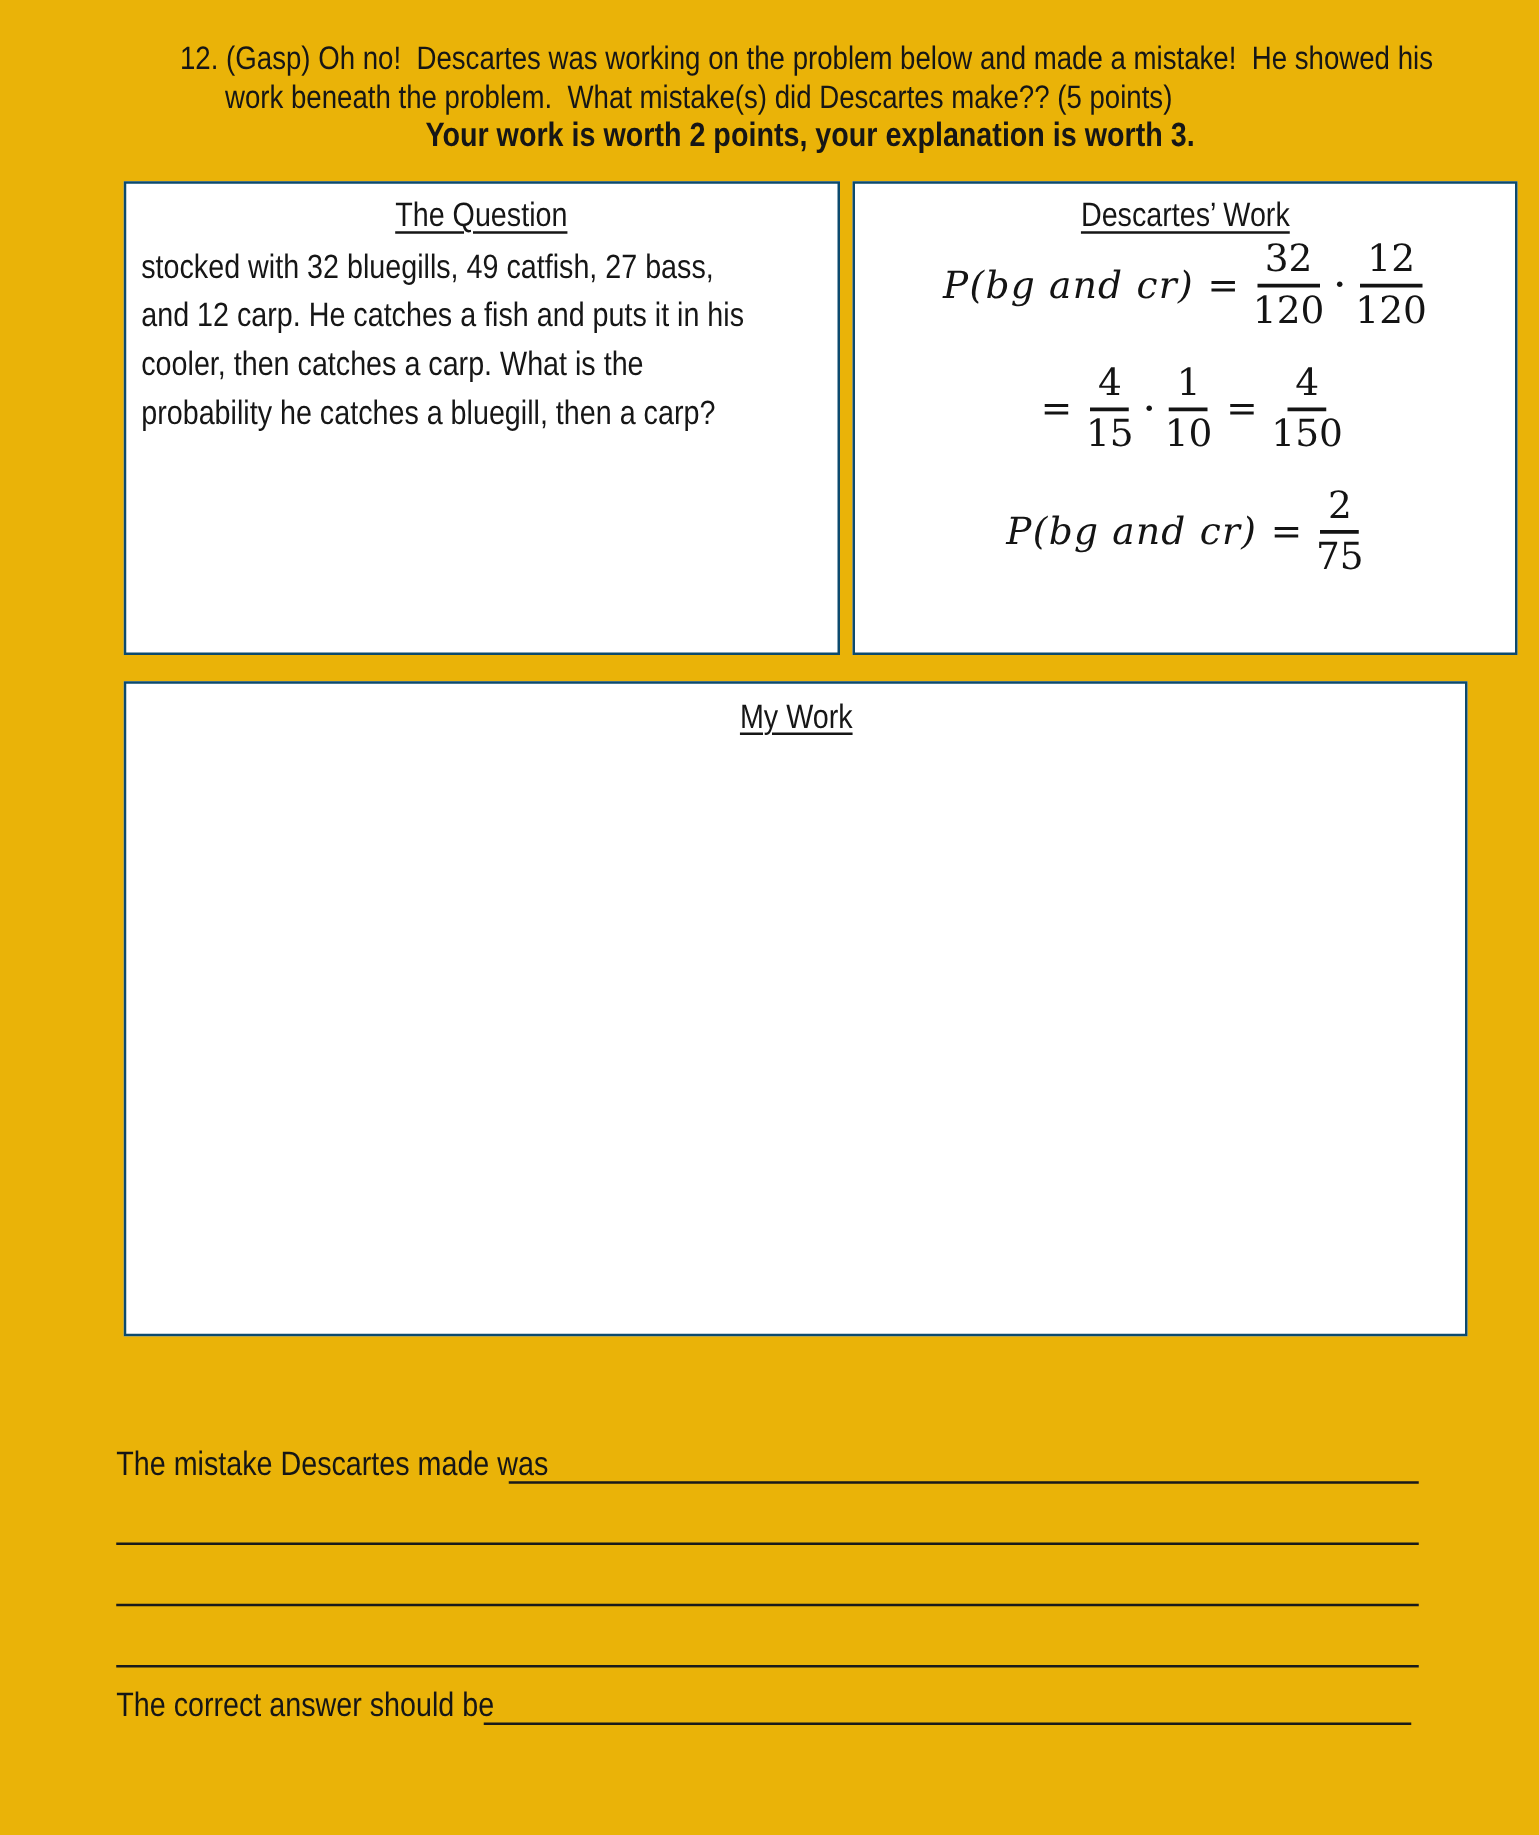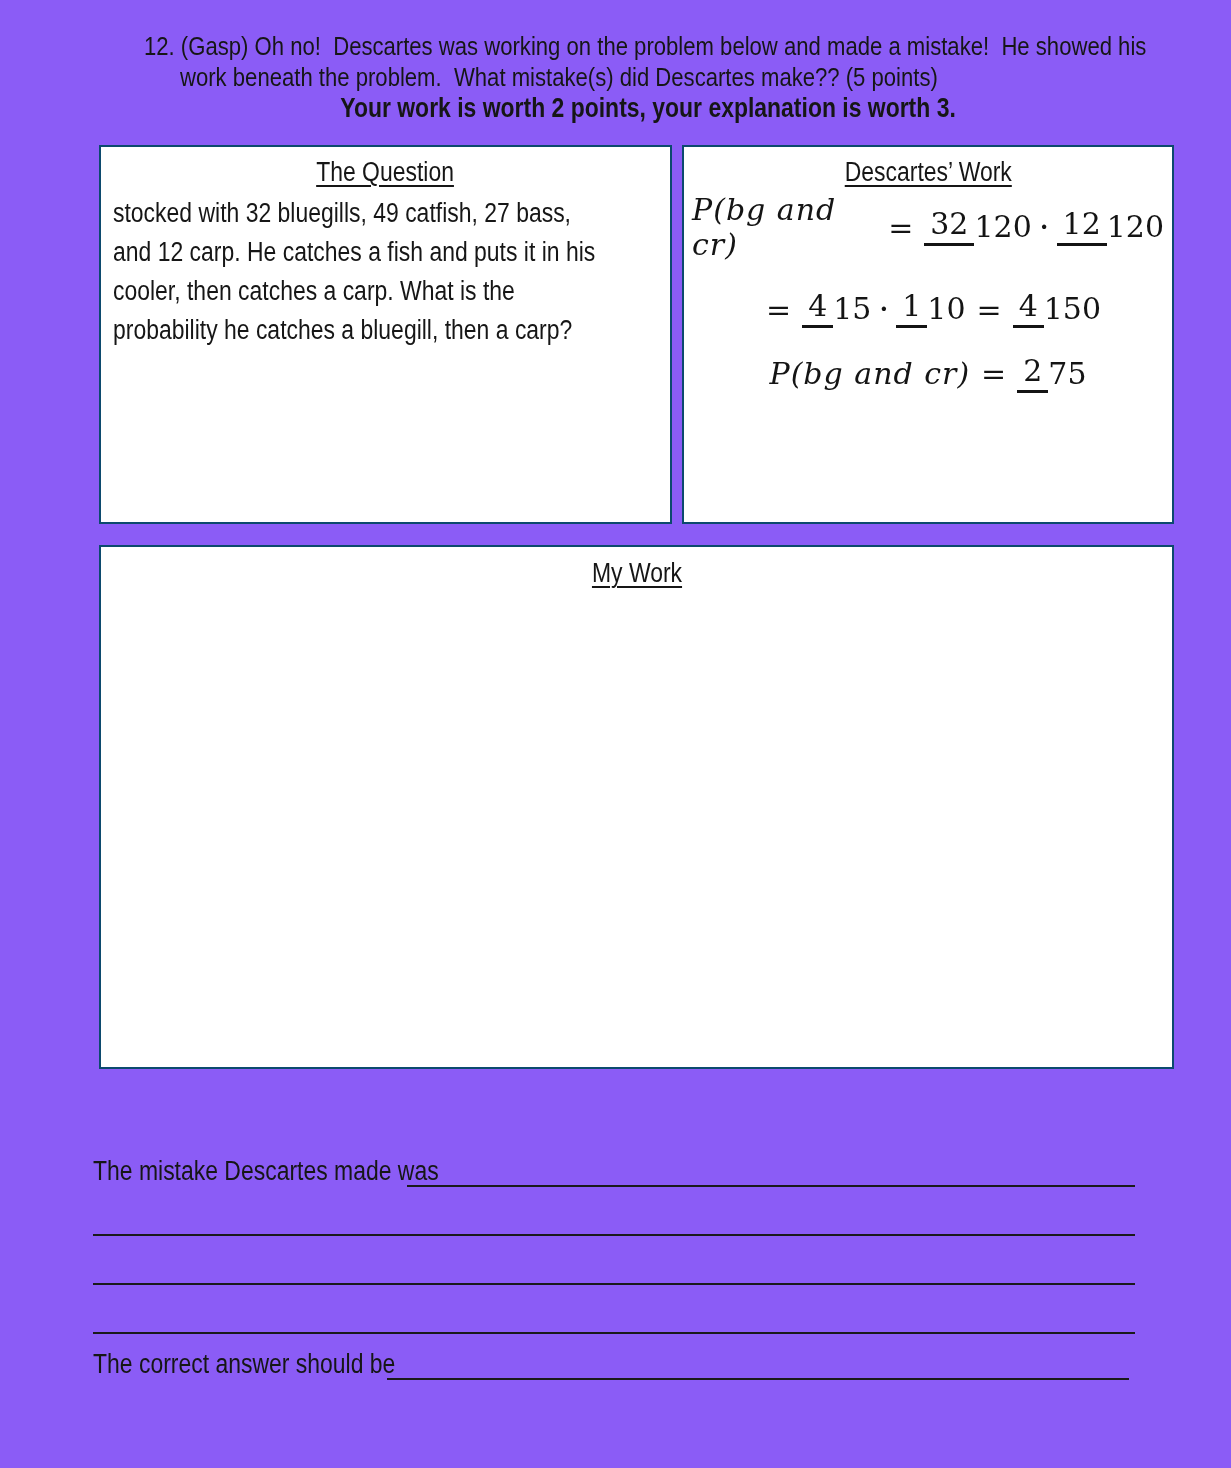--- a/index.html
+++ b/index.html
@@ -1,54 +1,54 @@
 <!DOCTYPE html>
 <html><head>
 <meta charset="utf-8">
 <style>
   * { box-sizing: border-box; }
   html, body { margin: 0; padding: 0; background: #ffffff; }
   .page {
     position: relative;
     width: 1231px;
     height: 1468px;
-    background: #8b5cf6;
+    background: #eab308;
     color: #161616;
     font-family: "Liberation Sans", sans-serif;
     overflow: hidden;
   }
   
   .cond   { display: inline-block; transform: scaleX(0.85); transform-origin: 0 50%; white-space: pre; }
   .cond-c { display: inline-block; transform: scaleX(0.85); transform-origin: 50% 50%; white-space: pre; }
   .u { text-decoration: underline; text-decoration-thickness: 2px; text-underline-offset: 4px; }
 
   
   .header { padding-top: 31px; font-size: 26px; line-height: 31px; }
   .h-line1 { margin-left: 144px; }
   .h-line2 { margin-left: 180px; }
   .emph-row { text-align: center; padding-left: 66px; margin-top: 0px; font-weight: bold; font-size: 27px; line-height: 31px; }
 
   
   .boxes-row { display: flex; margin: 21px 0 0 99px; gap: 10px; }
   .box { border: 2px solid #0c4a6e; background: #fff; }
   .question-box { width: 573px; height: 379px; padding: 8px 12px 0 12px; }
-  .work-box { width: 492px; height: 379px; padding: 8px 8px 0 8px; display: flex; flex-direction: column; align-items: center; }
+  .work-box { width: 532px; height: 379px; padding: 8px 8px 0 8px; display: flex; flex-direction: column; align-items: center; }
   .box-title { text-align: center; font-size: 27px; line-height: 34px; }
   .q-lines { margin-top: 5px; font-size: 27px; line-height: 39px; }
   .q-line { white-space: nowrap; }
 
   
   .math-line { display: flex; align-items: center; font-family: "DejaVu Serif", serif; font-size: 30px; color: #141414; }
   .step1 { margin-top: 3px; }
   .step2 { margin-top: 27px; }
   .step3 { margin-top: 26px; }
   .mi { font-style: italic; letter-spacing: 1px; }
   .mo { padding: 0 11px; }
   .dot { padding: 0 7px; font-size: 34px; }
-  .frac { display: inline-flex; line-height: 1.05; }
+  .frac { display: inline-flex; flex-direction: column; align-items: center; line-height: 1.05; }
   .frac .num { padding: 0 6px 3px 6px; border-bottom: 3px solid #141414; }
   .frac .den { padding-top: 3px; }
 
   
   .mywork-box { margin: 21px 0 16px 99px; width: 1075px; height: 524px; padding-top: 9px; }
 
   
   .answers { margin: 86px 96px 0 93px; font-size: 27px; }
   .fill-row { display: flex; align-items: flex-end; height: 32px; }
   .label-wrap { display: inline-block; overflow: visible; white-space: nowrap; }

